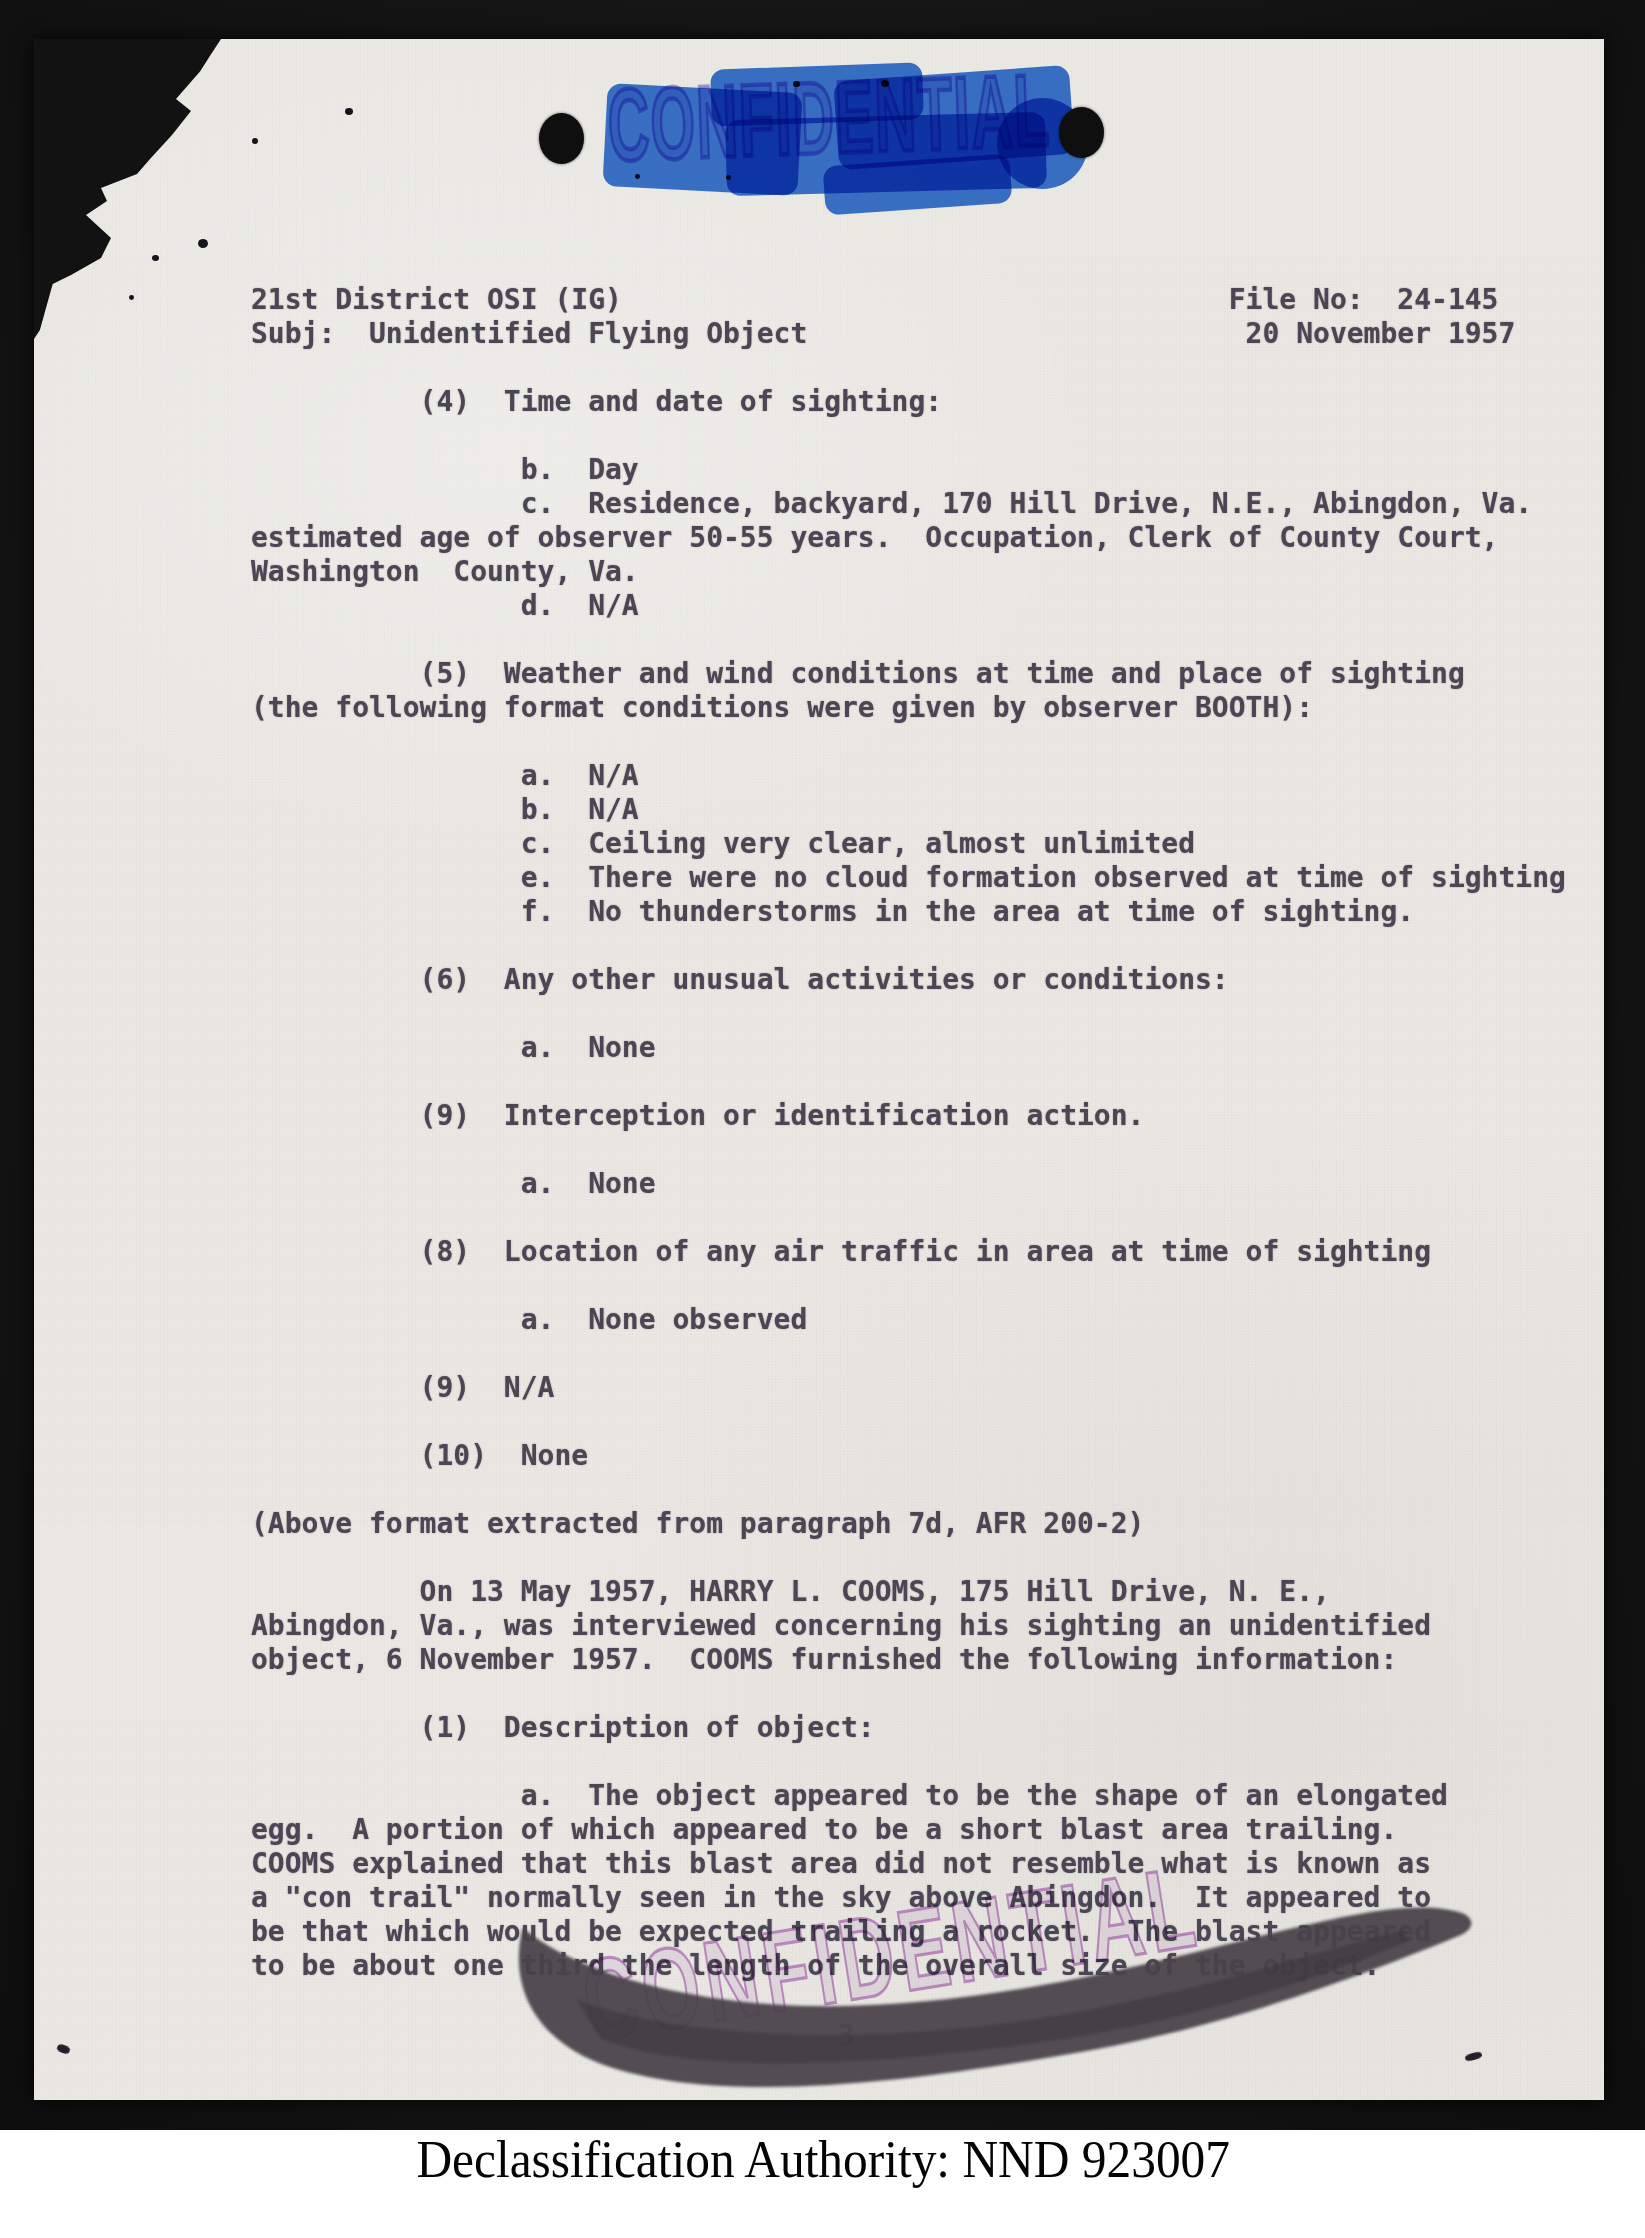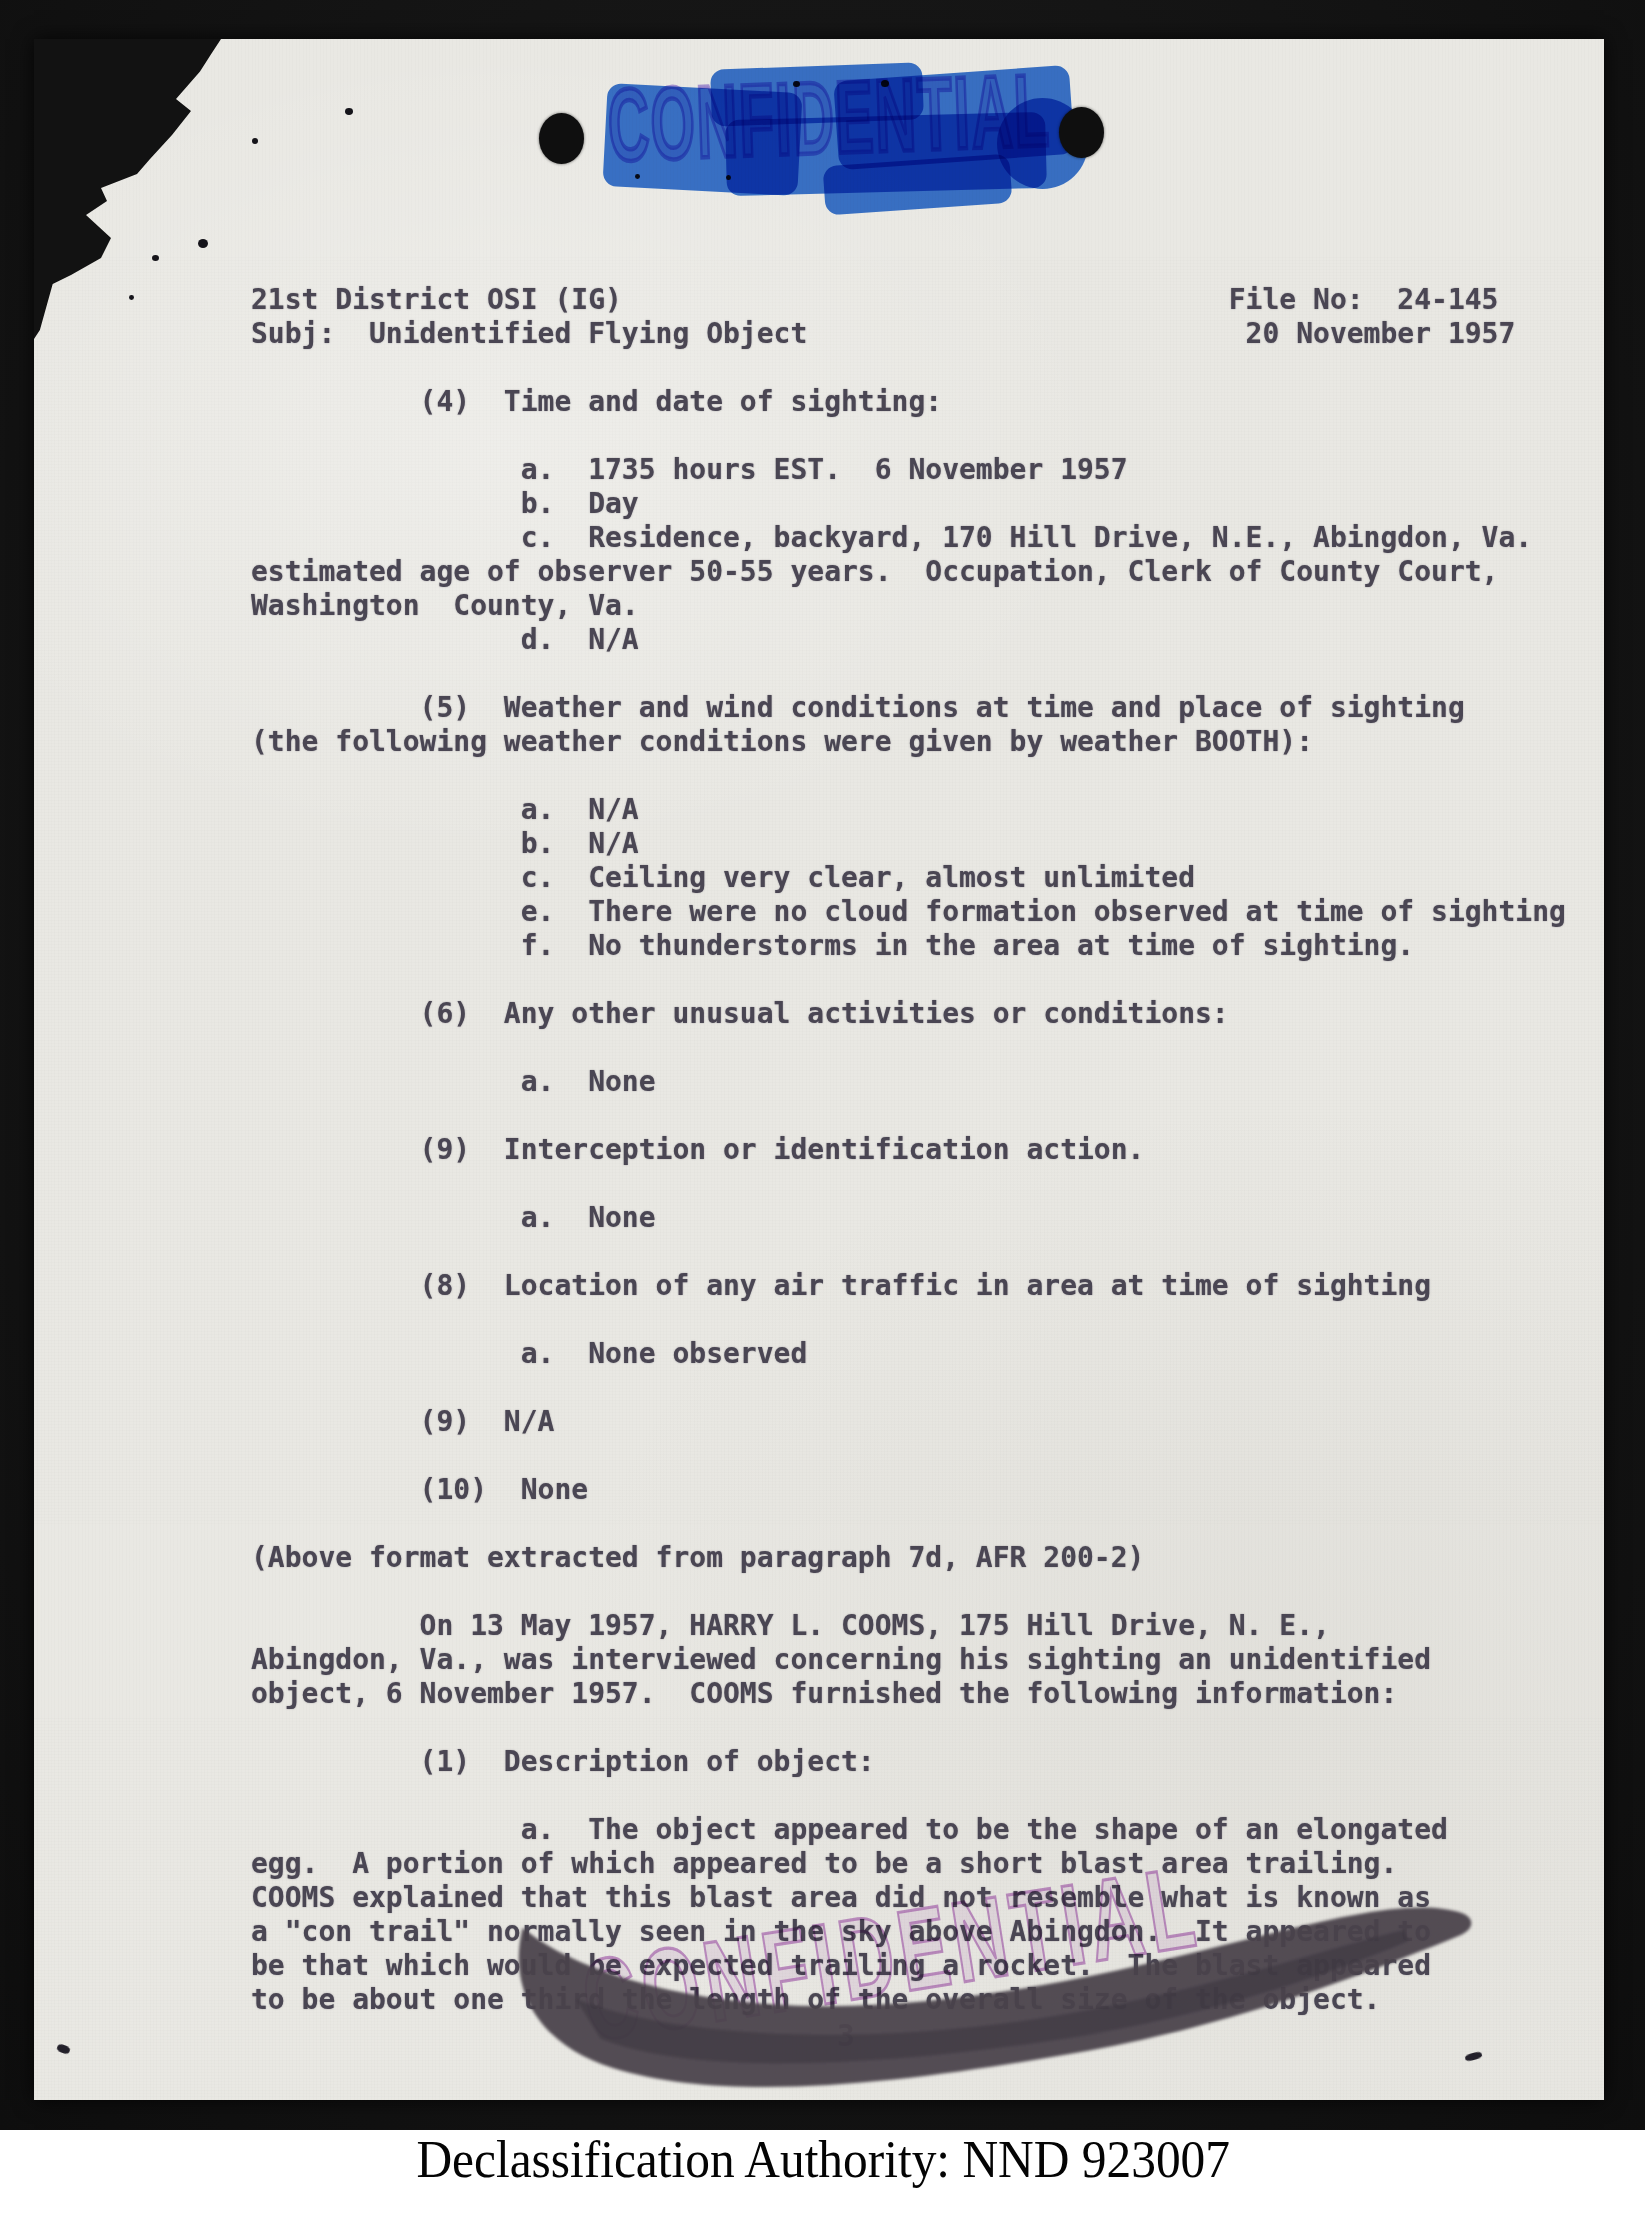--- a/index.html
+++ b/index.html
@@ -90,29 +90,28 @@
 
       <div class="hole" style="left:505px;top:74px;"></div>
       <div class="hole" style="left:1025px;top:68px;"></div>
 
       <div class="typed">
           <div>21st District OSI (IG)                                    File No:  24-145</div>
           <div>Subj:  Unidentified Flying Object                          20 November 1957</div>
           <div></div>
           <div>          (4)  Time and date of sighting:</div>
           <div></div>
-          <div>                a.  1735 hours EST.  6 November 1957</div>
           <div>                b.  Day</div>
           <div>                c.  Residence, backyard, 170 Hill Drive, N.E., Abingdon, Va.</div>
           <div>estimated age of observer 50-55 years.  Occupation, Clerk of County Court,</div>
           <div>Washington  County, Va.</div>
           <div>                d.  N/A</div>
           <div></div>
           <div>          (5)  Weather and wind conditions at time and place of sighting</div>
-          <div>(the following weather conditions were given by weather BOOTH):</div>
+          <div>(the following format conditions were given by observer BOOTH):</div>
           <div></div>
           <div>                a.  N/A</div>
           <div>                b.  N/A</div>
           <div>                c.  Ceiling very clear, almost unlimited</div>
           <div>                e.  There were no cloud formation observed at time of sighting</div>
           <div>                f.  No thunderstorms in the area at time of sighting.</div>
           <div></div>
           <div>          (6)  Any other unusual activities or conditions:</div>
           <div></div>
           <div>                a.  None</div>

